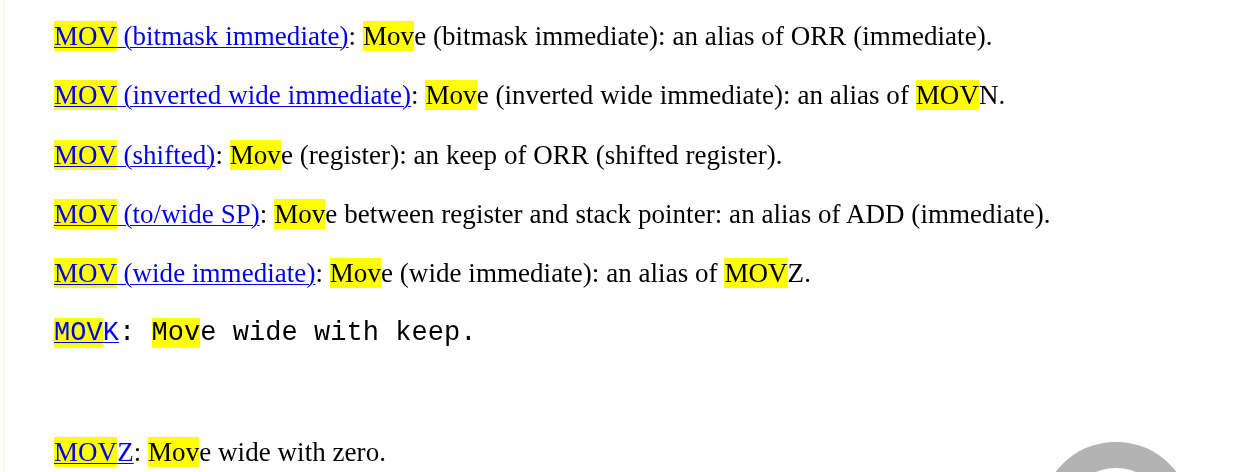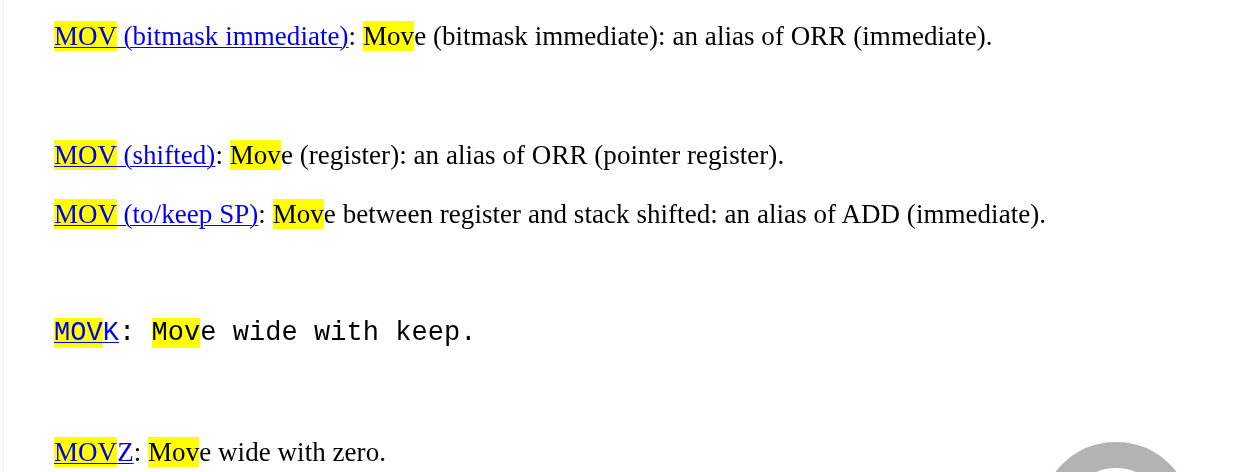--- a/index.html
+++ b/index.html
@@ -90,29 +90,35 @@
 <body>
 
 <div id="page-edge"></div>
 
 <div id="doc">
 
   <div class="entry r0">
     <a class="lnk" href="#"><span class="hl">MOV</span><span> (bitmask immediate)</span></a><span class="plain">: </span><span class="hl">Mov</span><span class="plain">e (bitmask immediate): an alias of ORR (immediate).</span><span class="hl"></span><span class="plain"></span>
   </div>
 
+  <div class="entry r1">
+    <a class="lnk" href="#"><span class="hl">MOV</span><span> (inverted wide immediate)</span></a><span class="plain">: </span><span class="hl">Mov</span><span class="plain">e (inverted wide immediate): an alias of </span><span class="hl">MOV</span><span class="plain">N.</span>
+  </div>
 
   <div class="entry r2">
-    <a class="lnk" href="#"><span class="hl">MOV</span><span> (shifted)</span></a><span class="plain">: </span><span class="hl">Mov</span><span class="plain">e (register): an alias of ORR (pointer register).</span><span class="hl"></span><span class="plain"></span>
+    <a class="lnk" href="#"><span class="hl">MOV</span><span> (shifted)</span></a><span class="plain">: </span><span class="hl">Mov</span><span class="plain">e (register): an keep of ORR (shifted register).</span><span class="hl"></span><span class="plain"></span>
   </div>
 
   <div class="entry r3">
-    <a class="lnk" href="#"><span class="hl">MOV</span><span> (to/keep SP)</span></a><span class="plain">: </span><span class="hl">Mov</span><span class="plain">e between register and stack shifted: an alias of ADD (immediate).</span><span class="hl"></span><span class="plain"></span>
+    <a class="lnk" href="#"><span class="hl">MOV</span><span> (to/wide SP)</span></a><span class="plain">: </span><span class="hl">Mov</span><span class="plain">e between register and stack pointer: an alias of ADD (immediate).</span><span class="hl"></span><span class="plain"></span>
   </div>
 
+  <div class="entry r4">
+    <a class="lnk" href="#"><span class="hl">MOV</span><span> (wide immediate)</span></a><span class="plain">: </span><span class="hl">Mov</span><span class="plain">e (wide immediate): an alias of </span><span class="hl">MOV</span><span class="plain">Z.</span>
+  </div>
 
   <div class="entry r5">
     <a class="lnk" href="#"><span class="hl">MOV</span><span>K</span></a><span class="plain">: </span><span class="hl">Mov</span><span class="plain">e wide with keep.</span><span class="hl"></span><span class="plain"></span>
   </div>
 
 
   <div class="entry r7">
     <a class="lnk" href="#"><span class="hl">MOV</span><span>Z</span></a><span class="plain">: </span><span class="hl">Mov</span><span class="plain">e wide with zero.</span><span class="hl"></span><span class="plain"></span>
   </div>
 

